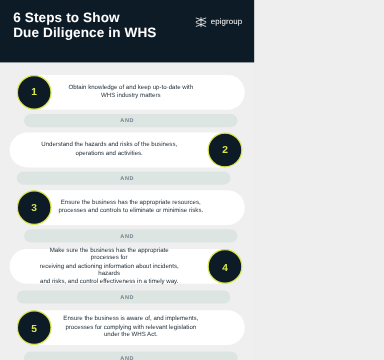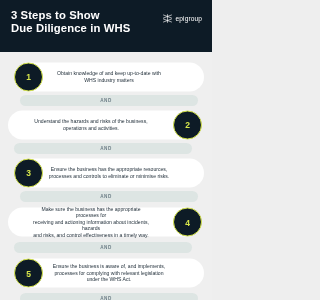--- a/index.html
+++ b/index.html
@@ -80,21 +80,21 @@
     font-size:4.6px;font-weight:700;letter-spacing:.5px;color:#6f8089;
   }
   .spacer{height:6px;}
 </style>
 </head>
 <body>
 
 <div class="poster">
 
   <div class="header">
-    <h1 class="title">3 Steps to Show
+    <h1 class="title">6 Steps to Show
 Due Diligence in WHS</h1>
     <div class="brand">
       <svg class="brand-mark" viewBox="0 0 22 18">
         <g fill="none" stroke="#ffffff" stroke-width="1.3" stroke-linecap="round">
           <path d="M3 2 L19 8"></path>
           <path d="M19 2 L3 8"></path>
           <path d="M3 10 L19 16"></path>
           <path d="M19 10 L3 16"></path>
           <path d="M11 1.2 L11 16.8"></path>
         </g>

